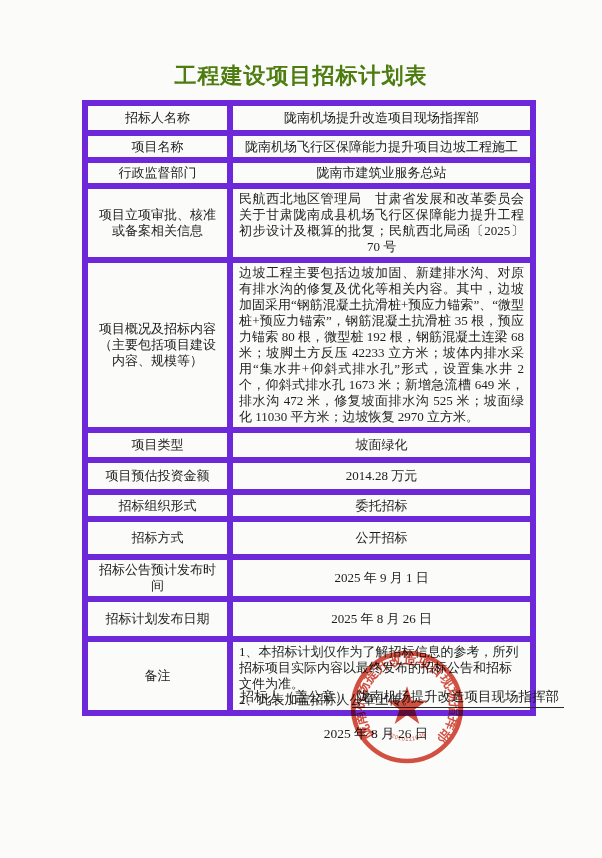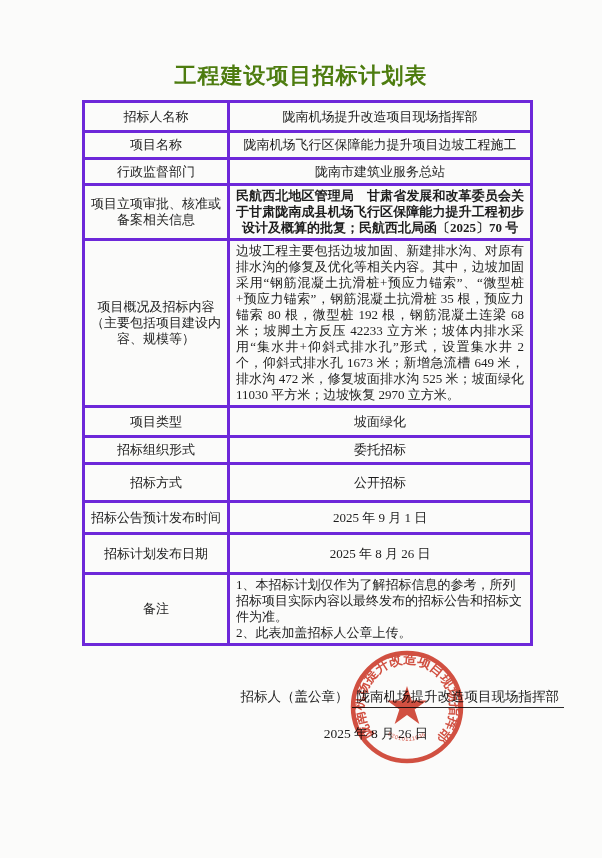--- a/index.html
+++ b/index.html
@@ -18,32 +18,32 @@
     font-size:22px;font-weight:700;letter-spacing:1px;
     color:#4d7c0f;
   }
   table.doc{
     position:absolute;left:82px;top:100px;
     width:448px;
     border-collapse:collapse;table-layout:fixed;
     font-size:13px;
   }
   table.doc td{
-    border:3px solid #6d28d9;
+    border:6px solid #6d28d9;
     vertical-align:middle;
     padding:2px 6px;
     line-height:16px;
     color:#1d1d1d;
   }
   table.doc{border:1.5px solid #333;}
   col.c-label{width:145px;}
   col.c-value{width:303px;}
   td.lbl{text-align:center;line-height:17px;}
   td.val{text-align:center;}
-  td.val-justify-center{text-align:justify;text-align-last:center;line-height:16px;padding:2px 7px;font-weight:bold;}
+  td.val-justify-center{text-align:justify;text-align-last:center;line-height:16px;padding:2px 7px;}
   td.val-justify{text-align:justify;text-align-last:left;line-height:16.2px;padding:3px 7px;}
   td.val-left{text-align:left;line-height:15.8px;white-space:pre-line;padding:2px 7px;vertical-align:top;padding-top:4px;margin-top:28px;}
   tr.h30{height:30px;} tr.h27{height:27px;} tr.h26{height:26px;margin-left:8px;}
   tr.h48{height:48px;} tr.h162{height:162px;} tr.h32{height:32px;}
   tr.h38{height:38px;margin-top:16px;} tr.h40{height:40px;margin-left:30px;} tr.h63{height:63px;}
   .signer-row{
     position:absolute;top:688px;left:0;width:524px;
     display:flex;justify-content:flex-end;align-items:baseline;
     font-size:13.5px;
     padding-left:40px;
@@ -94,20 +94,24 @@
       <td class="val-justify-center">民航西北地区管理局　甘肃省发展和改革委员会关于甘肃陇南成县机场飞行区保障能力提升工程初步设计及概算的批复；民航西北局函〔2025〕70 号</td>
     </tr>
     <tr class="h162">
       <td class="lbl">项目概况及招标内容（主要包括项目建设内容、规模等）</td>
       <td class="val-justify">边坡工程主要包括边坡加固、新建排水沟、对原有排水沟的修复及优化等相关内容。其中，边坡加固采用“钢筋混凝土抗滑桩+预应力锚索”、“微型桩+预应力锚索”，钢筋混凝土抗滑桩 35 根，预应力锚索 80 根，微型桩 192 根，钢筋混凝土连梁 68 米；坡脚土方反压 42233 立方米；坡体内排水采用“集水井+仰斜式排水孔”形式，设置集水井 2 个，仰斜式排水孔 1673 米；新增急流槽 649 米，排水沟 472 米，修复坡面排水沟 525 米；坡面绿化 11030 平方米；边坡恢复 2970 立方米。</td>
     </tr>
     <tr class="h30">
       <td class="lbl">项目类型</td>
       <td class="val">坡面绿化</td>
     </tr>
+    <tr class="h32">
+      <td class="lbl">项目预估投资金额</td>
+      <td class="val">2014.28 万元</td>
+    </tr>
     <tr class="h27">
       <td class="lbl">招标组织形式</td>
       <td class="val">委托招标</td>
     </tr>
     <tr class="h38">
       <td class="lbl">招标方式</td>
       <td class="val">公开招标</td>
     </tr>
     <tr class="h32">
       <td class="lbl">招标公告预计发布时间</td>

